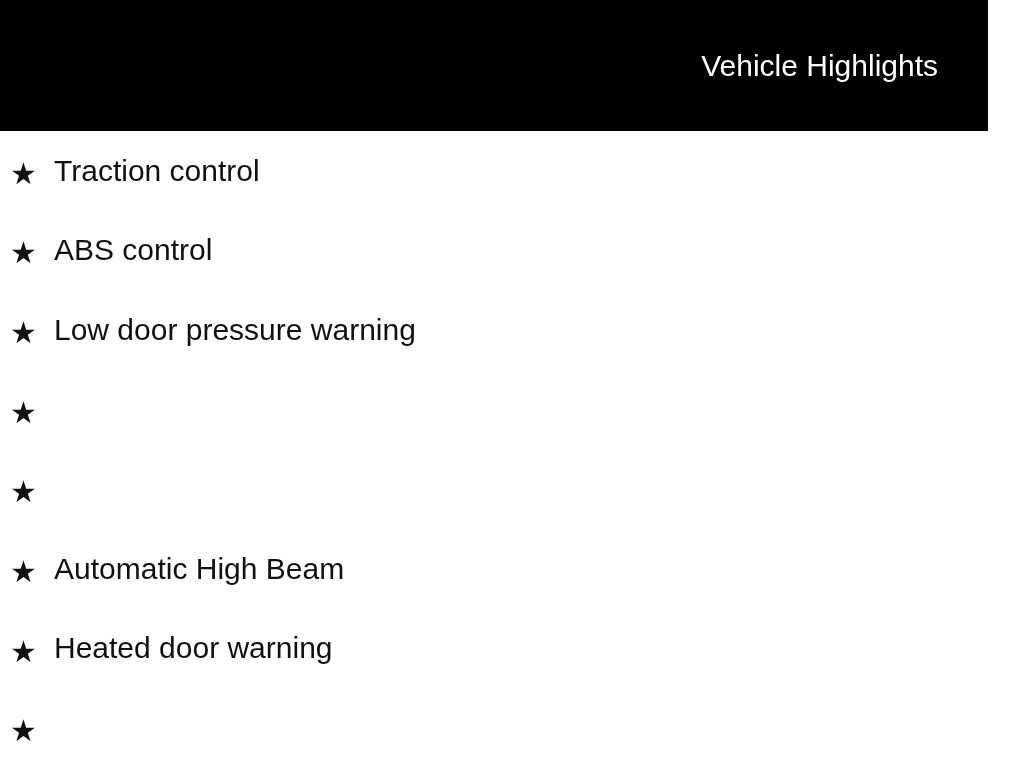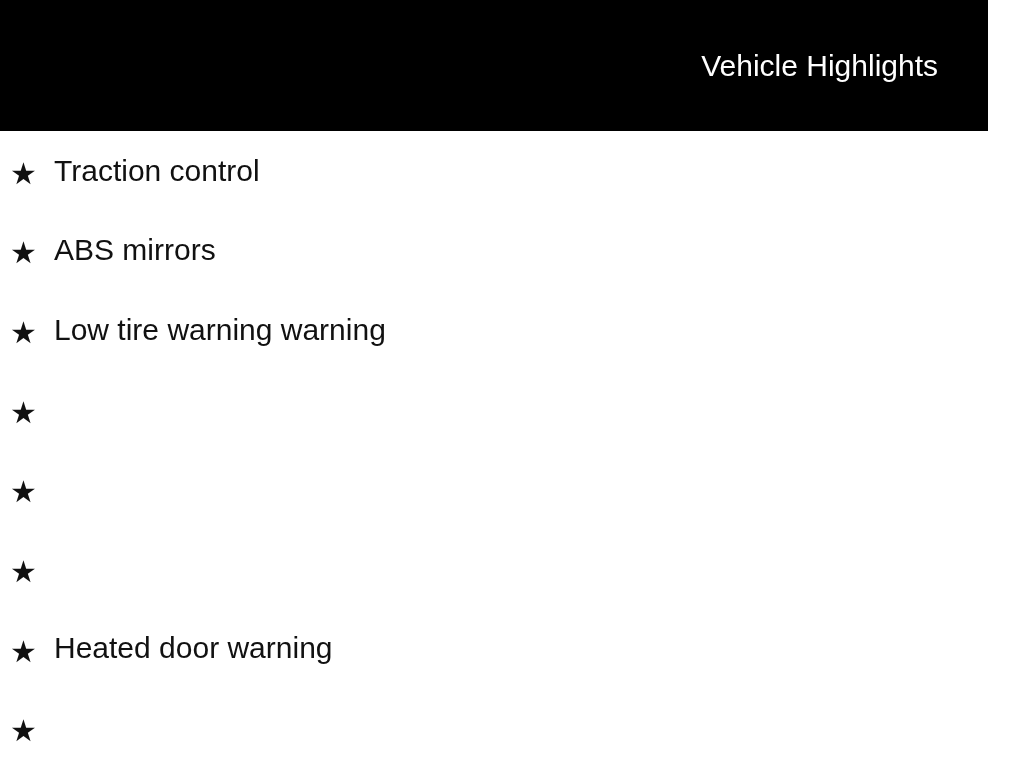--- a/index.html
+++ b/index.html
@@ -77,38 +77,39 @@
   </div>
 
   <div class="highlights-list">
     <div class="list-item">
       <span class="star-bullet">★</span>
       <span class="list-item-label">Traction control</span>
     </div>
 
     <div class="list-item">
       <span class="star-bullet">★</span>
-      <span class="list-item-label">ABS mirrors</span>
+      <span class="list-item-label">ABS control</span>
     </div>
 
     <div class="list-item">
       <span class="star-bullet">★</span>
-      <span class="list-item-label">Low tire warning warning</span>
+      <span class="list-item-label">Low door pressure warning</span>
     </div>
 
     <div class="list-item">
       <span class="star-bullet">★</span>
     </div>
 
     <div class="list-item">
       <span class="star-bullet">★</span>
     </div>
 
     <div class="list-item">
       <span class="star-bullet">★</span>
+      <span class="list-item-label">Automatic High Beam</span>
     </div>
 
     <div class="list-item">
       <span class="star-bullet">★</span>
       <span class="list-item-label">Heated door warning</span>
     </div>
 
     <div class="list-item">
       <span class="star-bullet">★</span>
     </div>

